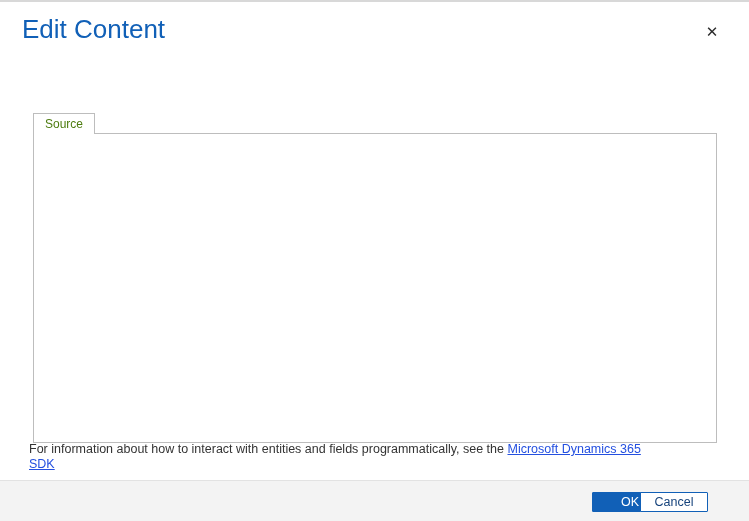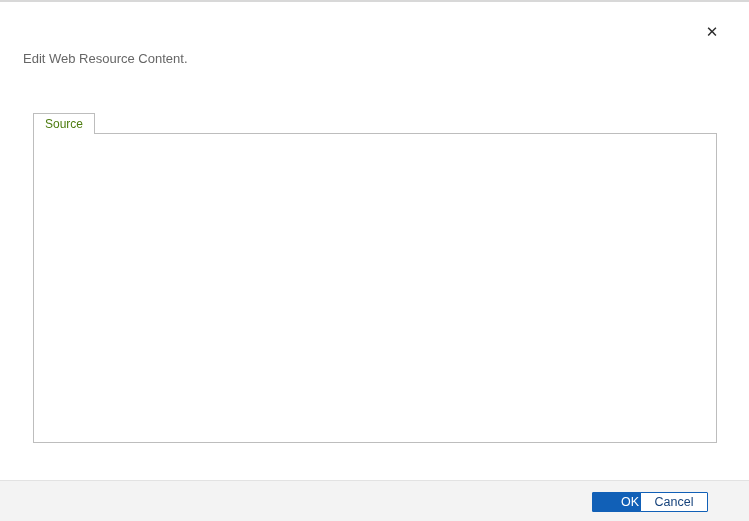--- a/index.html
+++ b/index.html
@@ -90,28 +90,29 @@
   .btn-cancel{
     left:640px;width:68px;
     background:#ffffff;border:1px solid #1160b7;color:#16437c;
   }
 </style>
 </head>
 <body>
 
 <div id="dialog">
 
-  <div class="subtitle">Edit Web Resource Content.</div>
+  <div class="title">Edit Content</div>
 
   <button class="close-btn">✕</button>
 
   <div class="tab">Source</div>
   <div class="panel"></div>
 
   <div class="code-box"><div class="code-line"><span>var config =</span></div><div class="code-line"><span>{</span></div><div class="code-line"><span class="ind"></span><span class="sp">adminUsername</span><span>: "administrator",</span></div><div class="code-line"><span class="ind"></span><span class="sp">adminPassword</span><span>: "U2FsdGVkX1/</span><span class="sp">pgk</span><span>+e2kdJNK24vPuQM4zzn3R5IWox9wQ=",</span></div><div class="code-line"><span class="ind"></span><span>domain : "uccx12-5p.</span><span class="sp">ucce.ipcc</span><span>",</span></div><div class="code-line"><span class="ind"></span><span class="sp">subDomain</span><span> : "uccx12-5p.</span><span class="sp">ucce.ipcc</span><span>",</span></div><div class="code-line"><span class="ind"></span><span class="sp">boshUrl</span><span> : "https://uccx12-5p.ucce.ipcc:7443/http-bind/",</span></div><div class="code-line"><span class="ind"></span><span class="sp">subBoshUrl</span><span> : "https://uccx12-5p.ucce.ipcc:7443/http-bind/",</span></div><div class="code-line">&nbsp;</div><div class="code-line"><span class="ind"></span><span class="sp">finesseFlavor</span><span> : "</span><span class="sp">UCCX</span><span>",</span></div><div class="code-line"><span class="ind"></span><span class="sp">callVariable</span><span> : "callVariable4",</span></div><div class="code-line"><span class="ind"></span><span class="sp">getQueuesDelay</span><span>: 10, // number of seconds for delay</span></div><div class="code-line"><span class="ind"></span><span class="sp">ssoBackendUrl</span><span>: "https://192.168.1.104:1126/", // </span><span class="sp">ucce</span><span> port 1126, </span><span class="sp">uccx</span><span> port 1123</span></div><div class="code-line"><span class="ind"></span><span class="sp">isGadget</span><span>: false,</span></div><div class="code-line">&nbsp;</div><div class="code-line"><span class="ind"></span><span>powered_by:true,</span></div><div class="code-line"><span class="ind"></span><span class="sp">mobileAgent</span><span>:false,</span></div><div class="code-line"><span class="ind"></span><span class="sp">disableEndCallBtn</span><span>: false, //true or false</span></div></div>
 
+  <div class="footer-note"><span>For information about how to interact with entities and fields programmatically, see the </span><a class="sdk-link"><span>Microsoft Dynamics 365</span><br><span>SDK</span></a></div>
 
   <div class="button-bar">
     <div class="btn btn-ok">OK</div>
     <div class="btn btn-cancel">Cancel</div>
   </div>
 
 </div>
 
 </body></html>

